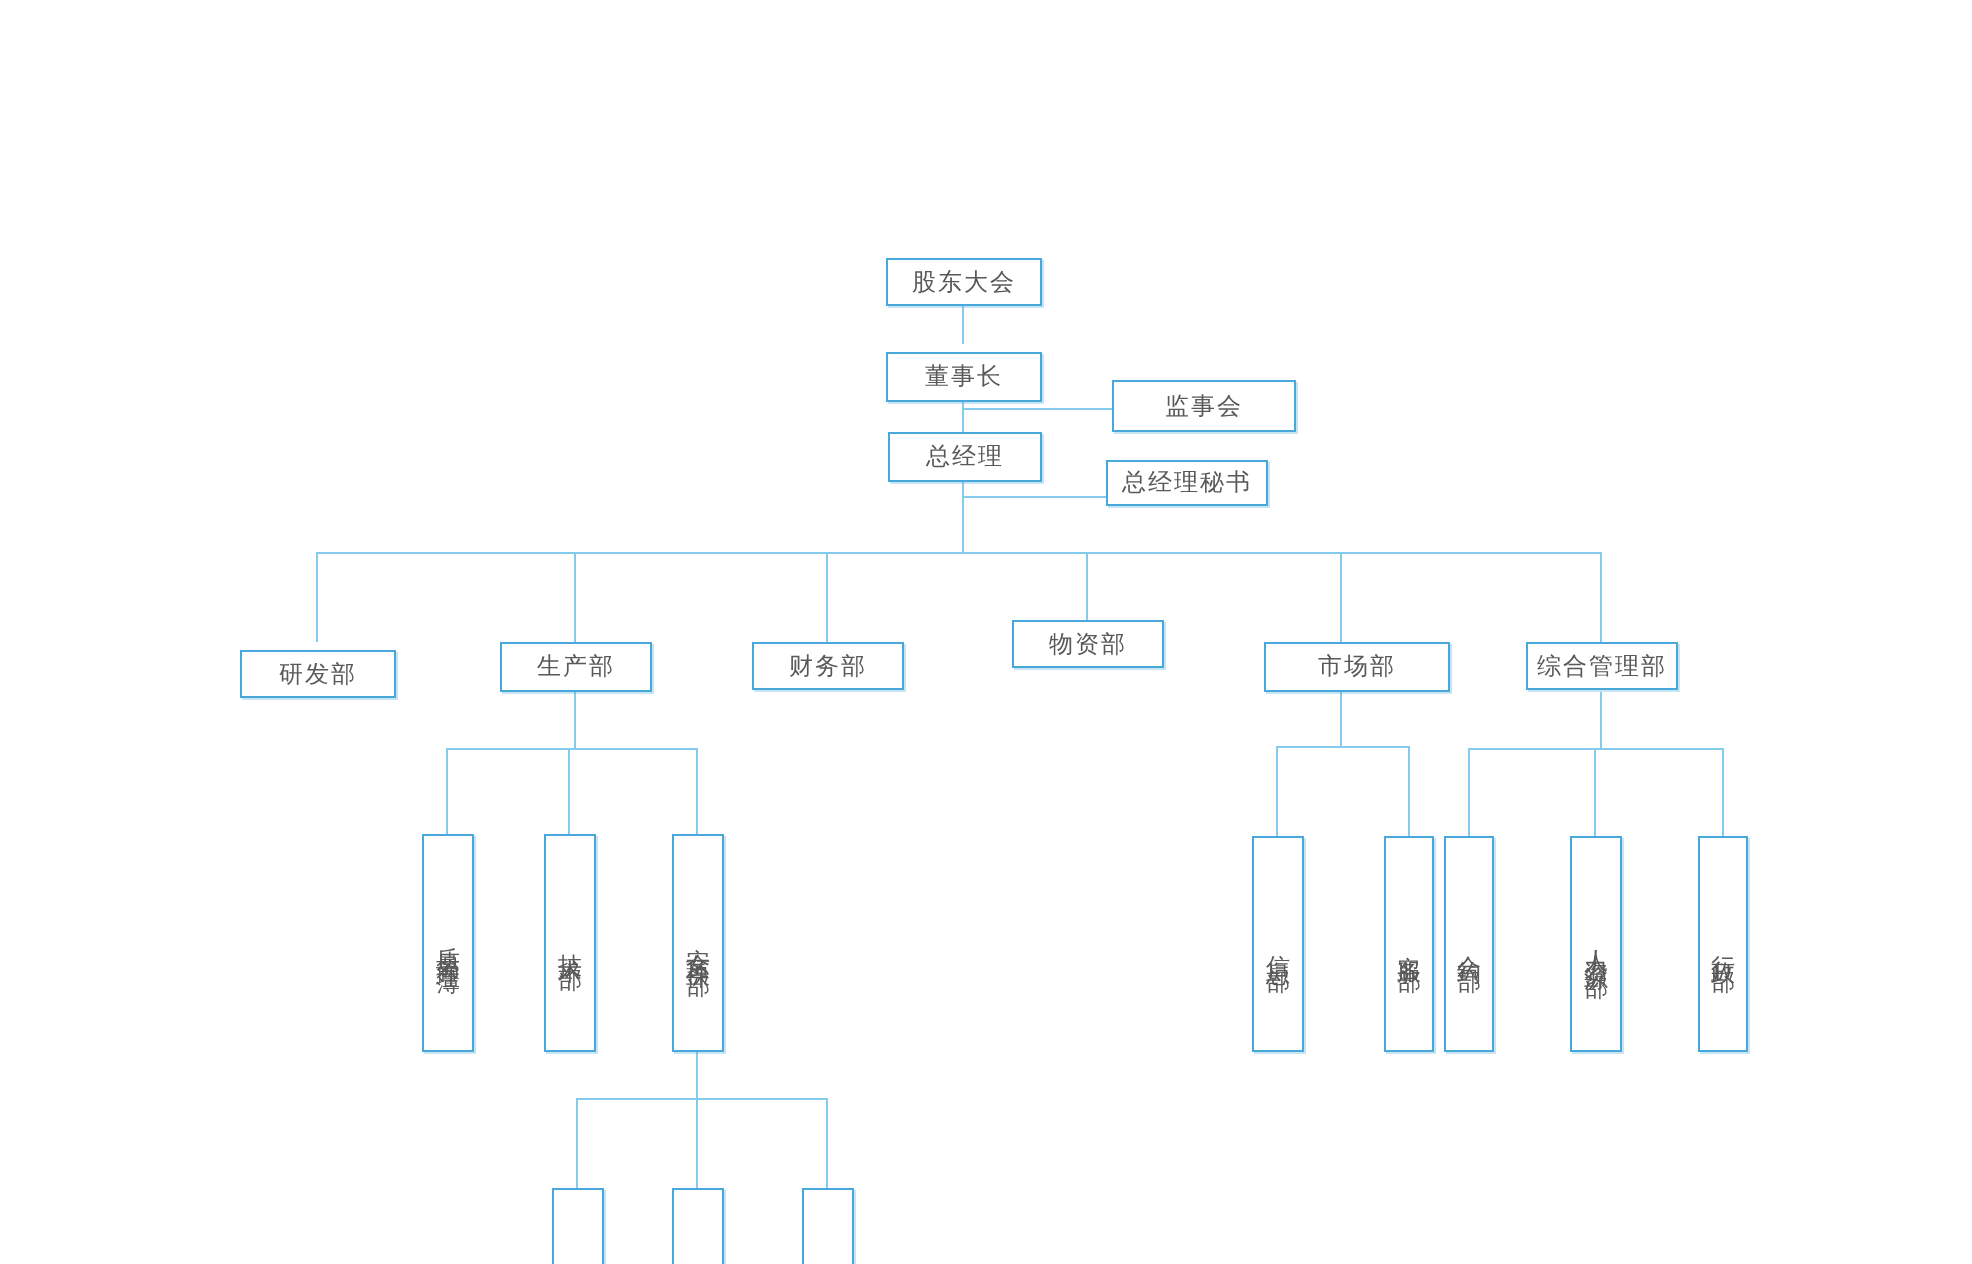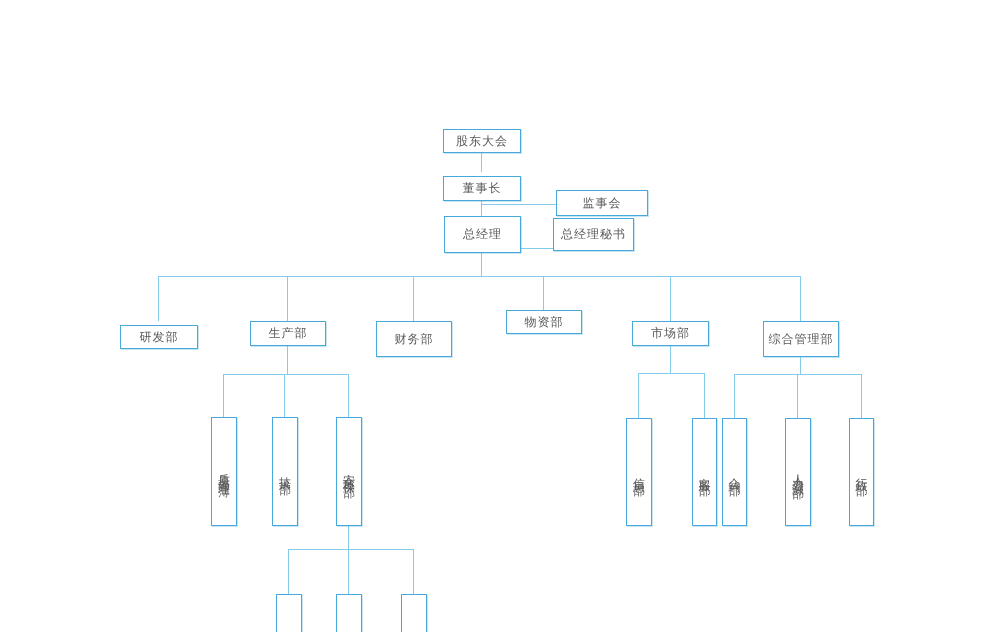--- a/index.html
+++ b/index.html
@@ -80,29 +80,29 @@
 
   <div class="vl" style="left:736px;top:282px;height:28px"></div>
   <div class="hl" style="left:670px;top:310px;width:127px"></div>
   <div class="vl" style="left:670px;top:310px;height:44px"></div>
   <div class="vl" style="left:733px;top:310px;height:44px"></div>
   <div class="vl" style="left:797px;top:310px;height:44px"></div>
 
   <div class="node" style="left:379px;top:65px;width:78px;height:24px">股东大会</div>
   <div class="node" style="left:379px;top:112px;width:78px;height:25px">董事长</div>
   <div class="node" style="left:492px;top:126px;width:92px;height:26px">监事会</div>
-  <div class="node" style="left:380px;top:152px;width:77px;height:37px">总经理</div>
-  <div class="node" style="left:489px;top:154px;width:81px;height:33px">总经理秘书</div>
+  <div class="node" style="left:380px;top:152px;width:77px;height:25px">总经理</div>
+  <div class="node" style="left:489px;top:166px;width:81px;height:23px">总经理秘书</div>
 
   <div class="node" style="left:56px;top:261px;width:78px;height:24px">研发部</div>
   <div class="node" style="left:186px;top:257px;width:76px;height:25px">生产部</div>
-  <div class="node" style="left:312px;top:257px;width:76px;height:36px">财务部</div>
+  <div class="node" style="left:312px;top:257px;width:76px;height:24px">财务部</div>
   <div class="node" style="left:442px;top:246px;width:76px;height:24px">物资部</div>
-  <div class="node" style="left:568px;top:257px;width:77px;height:25px">市场部</div>
-  <div class="node" style="left:699px;top:257px;width:76px;height:36px">综合管理部</div>
+  <div class="node" style="left:568px;top:257px;width:93px;height:25px">市场部</div>
+  <div class="node" style="left:699px;top:257px;width:76px;height:24px">综合管理部</div>
 
   <div class="node node-v" style="left:147px;top:353px;width:26px;height:109px">质量管理簿</div>
   <div class="node node-v" style="left:208px;top:353px;width:26px;height:109px">技术部</div>
   <div class="node node-v" style="left:272px;top:353px;width:26px;height:109px">安全环保部</div>
 
   <div class="node node-v" style="left:562px;top:354px;width:26px;height:108px">信息部</div>
   <div class="node node-v" style="left:628px;top:354px;width:25px;height:108px">客服部</div>
 
   <div class="node node-v" style="left:658px;top:354px;width:25px;height:108px">合约部</div>
   <div class="node node-v" style="left:721px;top:354px;width:26px;height:108px">人力资源部</div>

